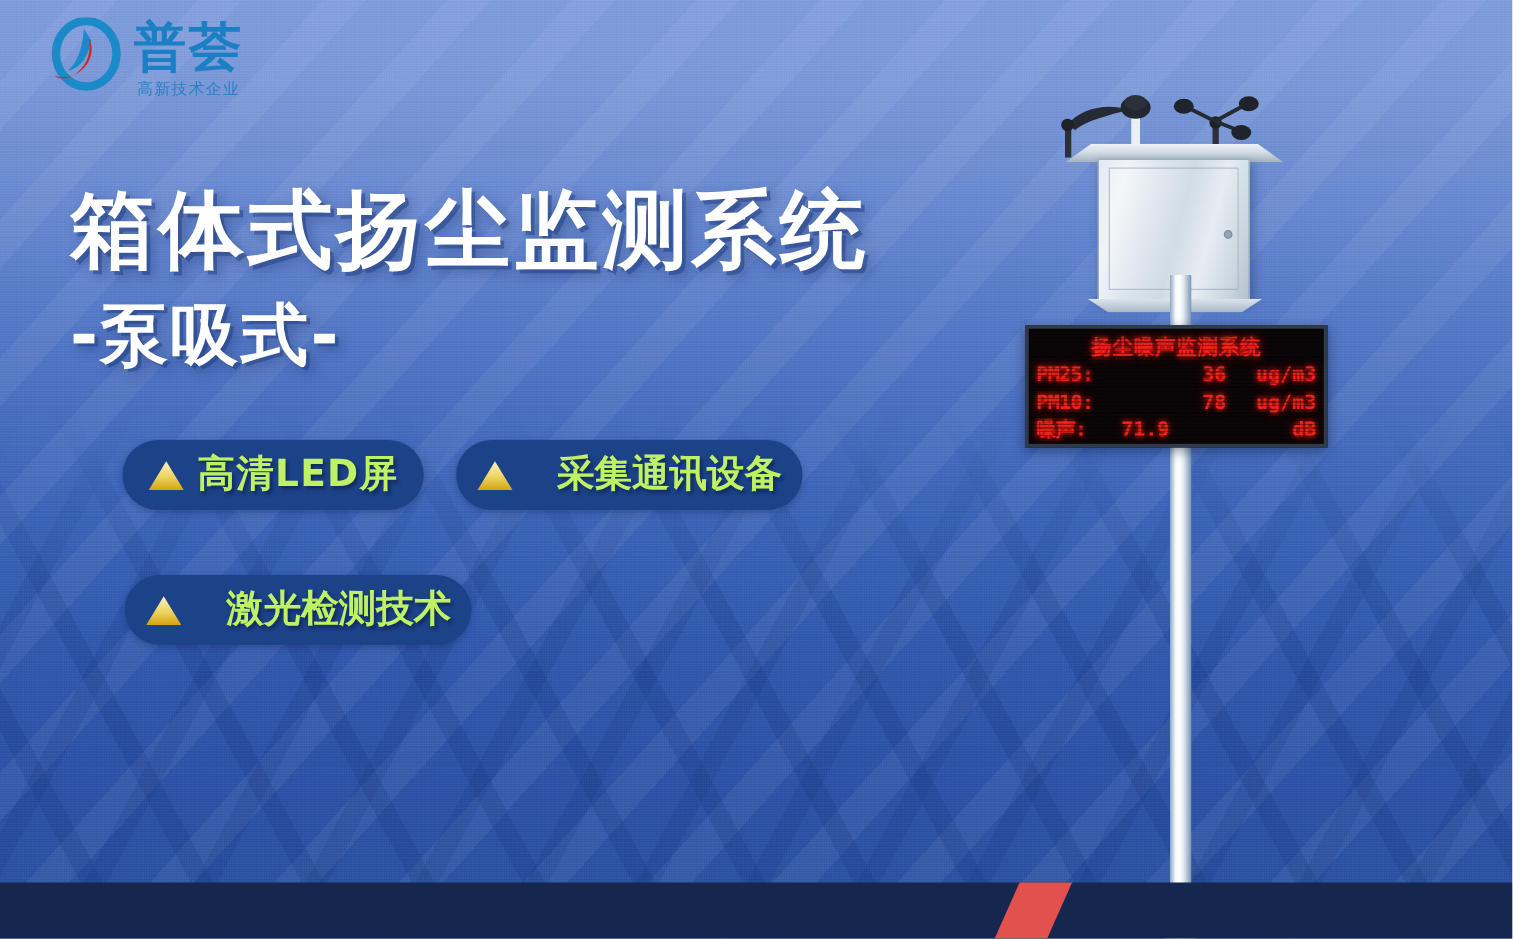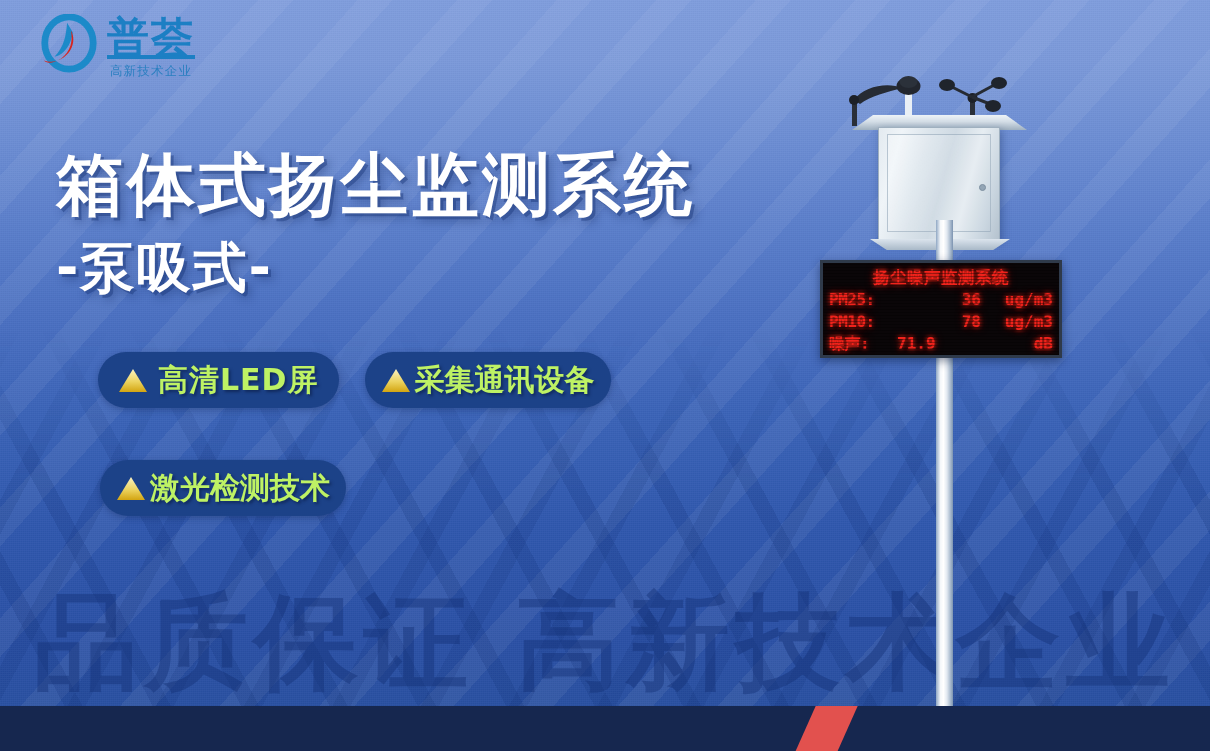--- a/index.html
+++ b/index.html
@@ -70,21 +70,20 @@
     position:absolute; left:38px; top:14px;
     display:flex; align-items:flex-start;
   }
   .logo-mark { width:62px; height:62px; flex:0 0 62px; }
   .logo-words { margin-left:7px; padding-top:2px; }
   .logo-cn {
     font-size:42px; font-weight:bold; color:#1c7fc4;
     letter-spacing:2px; line-height:44px;
     font-family:"DejaVu Sans","Liberation Sans",sans-serif;
     white-space:nowrap;
-    text-decoration:underline;
   }
   .logo-sub {
     font-size:12.5px; color:#2a7fc0; letter-spacing:1.2px;
     margin-top:3px; text-align:center; white-space:nowrap;
     font-family:"DejaVu Sans","Liberation Sans",sans-serif;
   }
 
   
   .headline-wrap { position:absolute; left:56px; top:128px; }
   .headline {
@@ -112,21 +111,21 @@
   .feature-row.row2 { margin-top:52px; margin-left:2px; }
   .pill {
     display:inline-flex; align-items:center;
     background:#1c4288;
     border-radius:32px;
     height:56px;
     padding:0 20px;
     margin-right:26px;
     box-shadow:0 2px 6px rgba(12,30,72,0.30);
   }
-  .pill.tight { padding:0 16px; }
+  .pill.tight { padding:0 16px;gap:31px; }
   .pill-tri { width:30px; height:26px; flex:0 0 30px; margin-right:10px; }
   .pill.tight .pill-tri { margin-right:4px; }
   .pill-label {
     font-size:30px; font-weight:bold; color:#bef264;
     letter-spacing:1px; white-space:nowrap; line-height:34px;
     font-family:"DejaVu Sans","Liberation Sans",sans-serif;
     text-shadow:2px 2px 3px rgba(8,22,58,0.55);
   }
   .pill.tight .pill-label { letter-spacing:0px; }
 
@@ -297,21 +296,20 @@
     <div class="feature-row row2">
       <div class="pill tight">
         <svg class="pill-tri" viewBox="0 0 30 26">
           <polygon points="15,2 29,25 1,25" fill="url(#g1)"></polygon>
         </svg>
         <span class="pill-label">激光检测技术</span>
       </div>
     </div>
   </div>
 
-  <div class="watermark">品质保证 高新技术企业</div>
 
   <div class="device">
 
     <svg class="sensor-svg" width="300" height="160" viewBox="0 0 300 160">
 
       <g>
         <rect x="62" y="28" width="5" height="28" fill="#2a2f38"></rect>
         <path d="M64 30 C74 16 98 12 112 18 C98 22 80 26 70 34 Z" fill="#262b33"></path>
         <circle cx="64" cy="30" r="5" fill="#1d2128"></circle>
       </g>

